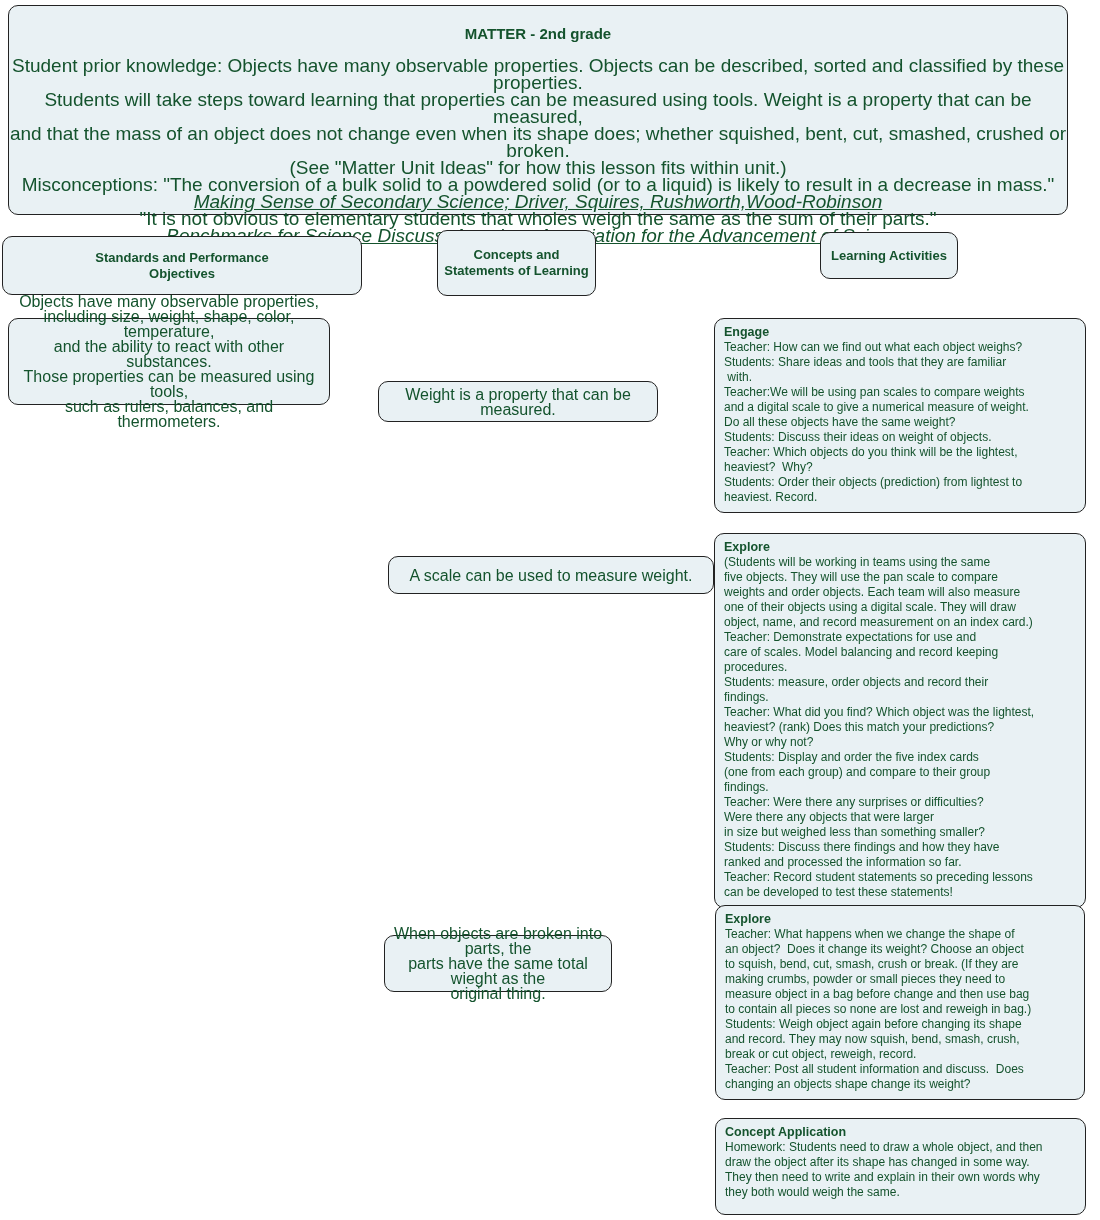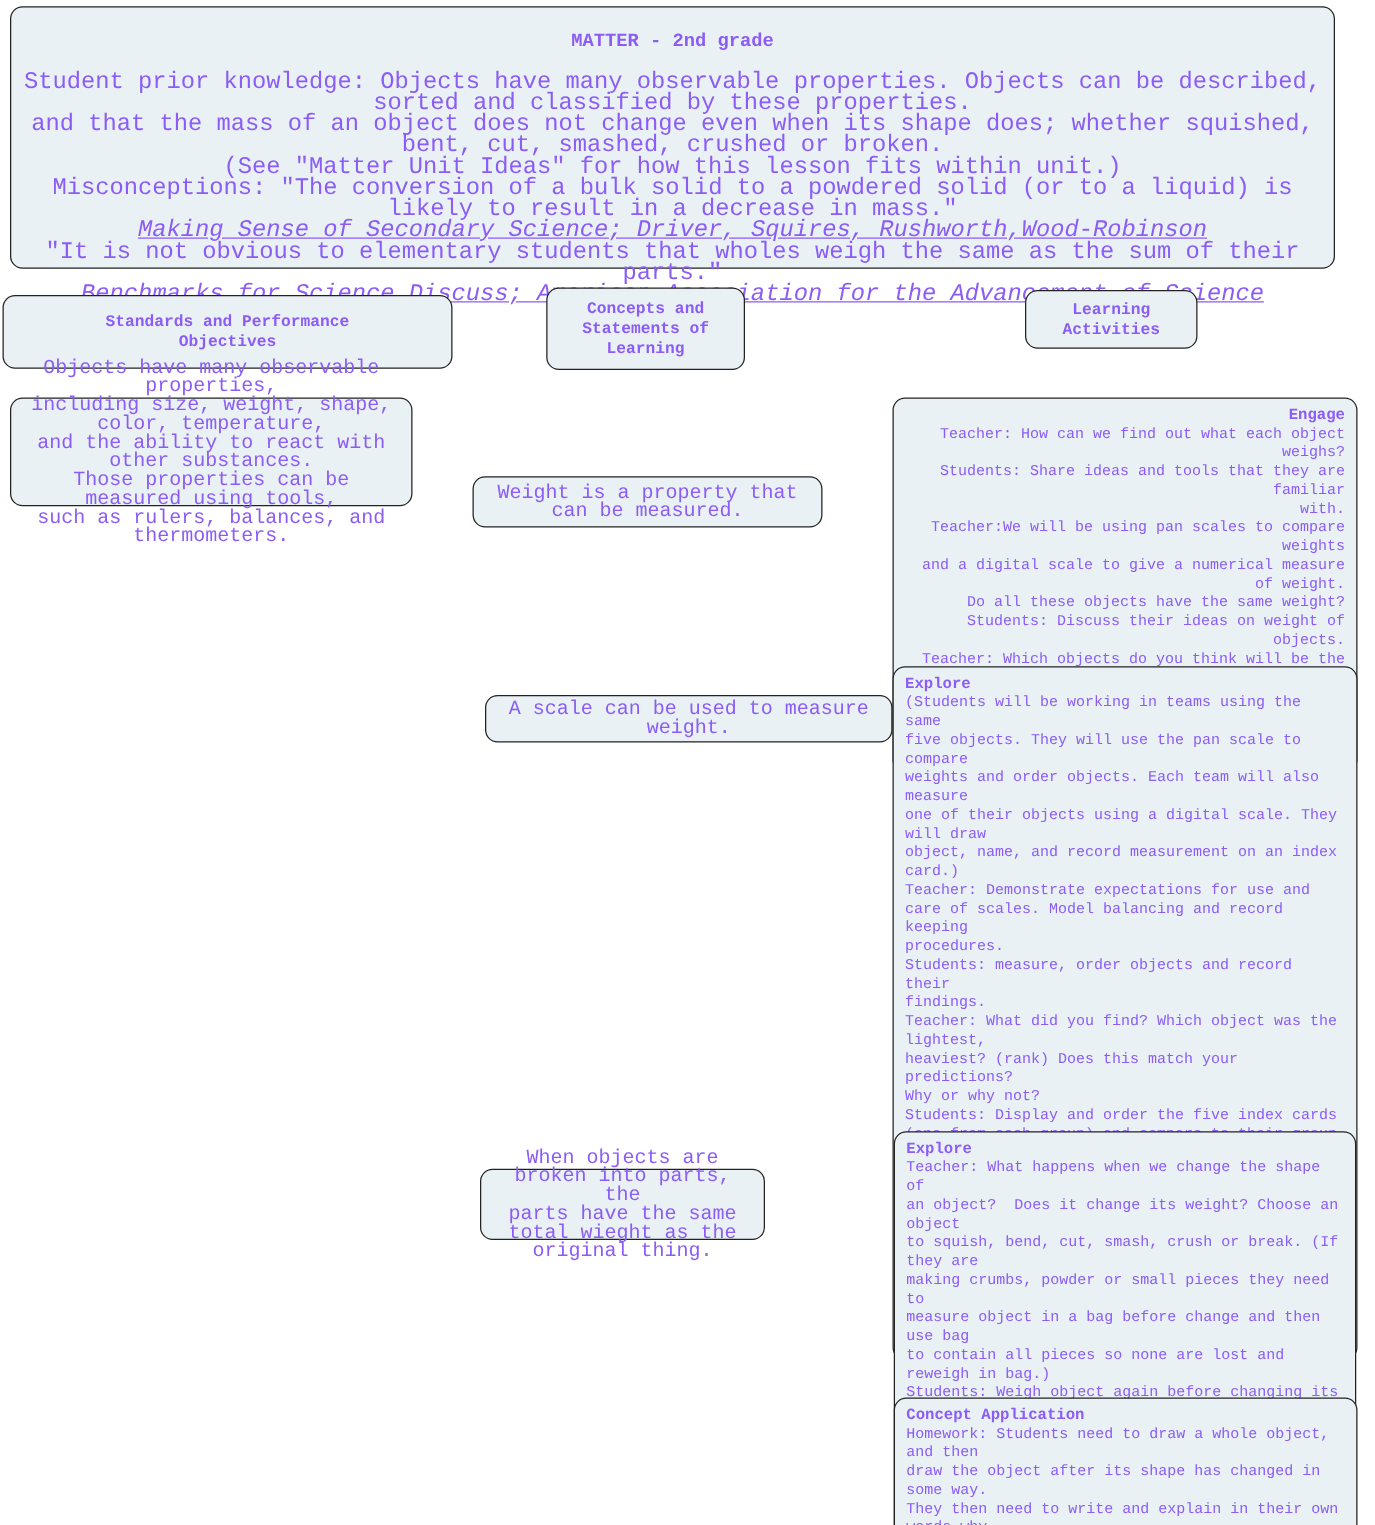--- a/index.html
+++ b/index.html
@@ -2,22 +2,22 @@
 <html><head>
 <meta charset="utf-8">
 <style>
   * { margin: 0; padding: 0; box-sizing: border-box; }
   html, body { background: #ffffff; }
   .canvas {
     position: relative;
     width: 1100px;
     height: 1220px;
     background: #ffffff;
-    font-family: Liberation Mono, monospace;
-    color: #8b5cf6;
+    font-family: Liberation Sans, sans-serif;
+    color: #14532d;
     overflow: hidden;
   }
   .box {
     position: absolute;
     background: #e9f1f4;
     border: 1px solid #222222;
     border-radius: 10px;
   }
   
   .header-box { left: 8px; top: 5px; width: 1060px; height: 210px; text-align: center; }
@@ -42,34 +42,35 @@
   }
   .standards-box1 { left: 8px;   top: 318px; width: 322px; height: 87px; }
   .concepts-box1  { left: 378px; top: 381px; width: 280px; height: 41px; }
   .concepts-box2  { left: 383px; top: 480px; width: 258px; height: 36px; }
   .concepts-box3  { left: 388px; top: 556px; width: 326px; height: 38px; }
   .concepts-box4  { left: 384px; top: 935px; width: 228px; height: 57px; }
   
   .activity-box { padding: 6px 9px 7px 9px; font-size: 12px; line-height: 15px; }
   .activity-title { font-weight: bold; font-size: 12.5px; line-height: 15px; }
   .activity-body { white-space: pre-wrap; }
-  .engage-box   { left: 714px; top: 318px;  width: 372px; min-height: 179px; text-align: right; }
+  .engage-box   { left: 714px; top: 318px;  width: 372px; min-height: 179px; }
   .explore1-box { left: 714px; top: 533px;  width: 372px; min-height: 360px; }
   .explore2-box { left: 715px; top: 905px;  width: 370px; min-height: 195px; }
   .concept-application-box { left: 715px; top: 1118px; width: 371px; min-height: 97px; }
 </style>
 </head>
 <body>
 
 <div class="canvas">
 
   <section class="box header-box">
     <div class="header-title">MATTER - 2nd grade</div>
     <div class="header-lines">
       <div class="hline">Student prior knowledge: Objects have many observable properties. Objects can be described, sorted and classified by these properties.</div>
+      <div class="hline">Students will take steps toward learning that properties can be measured using tools. Weight is a property that can be measured,</div>
       <div class="hline">and that the mass of an object does not change even when its shape does; whether squished, bent, cut, smashed, crushed or broken.</div>
       <div class="hline">(See "Matter Unit Ideas" for how this lesson fits within unit.)</div>
       <div class="hline">Misconceptions: "The conversion of a bulk solid to a powdered solid (or to a liquid) is likely to result in a decrease in mass."</div>
       <div class="hline cite">Making Sense of Secondary Science; Driver, Squires, Rushworth,Wood-Robinson</div>
       <div class="hline">"It is not obvious to elementary students that wholes weigh the same as the sum of their parts."</div>
       <div class="hline cite">Benchmarks for Science Discuss; American Association for the Advancement of Science</div>
     </div>
   </section>
 
   <section class="box col-hdr col-hdr-standards">Standards and Performance

